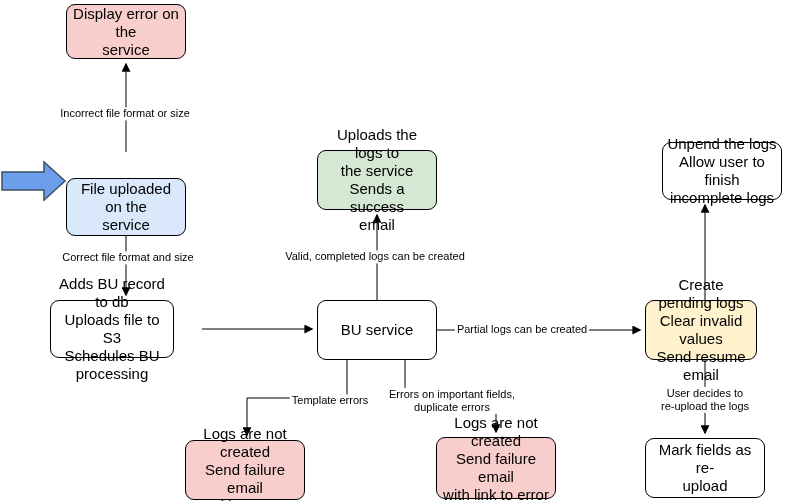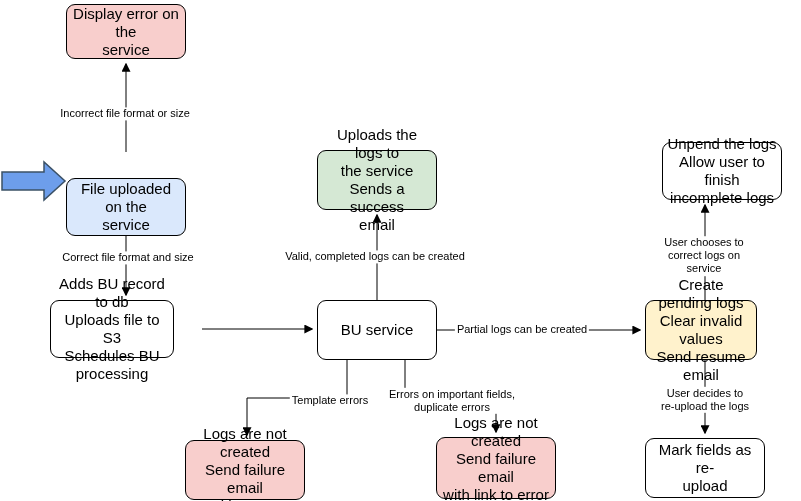--- a/index.html
+++ b/index.html
@@ -118,21 +118,20 @@
 summary</div>
 
   <div class="elabel" style="left:128px; top:258px;">Correct file format and size</div>
 
   <div class="elabel" style="left:125px; top:114px;">Incorrect file format or size</div>
 
   <div class="elabel" style="left:375px; top:257px;">Valid, completed logs can be created</div>
 
   <div class="elabel" style="left:522px; top:330px;">Partial logs can be created</div>
 
-  <div class="elabel" style="left:704px; top:256px;">User chooses to correct logs on service</div>
 
   <div class="elabel" style="left:705px; top:400px;">User decides to re-upload the logs</div>
 
   <div class="elabel" style="left:330px; top:401px;">Template errors</div>
 
   <div class="elabel" style="left:452px; top:401px;">Errors on important fields,
 duplicate errors</div>
 
 </div>
 

